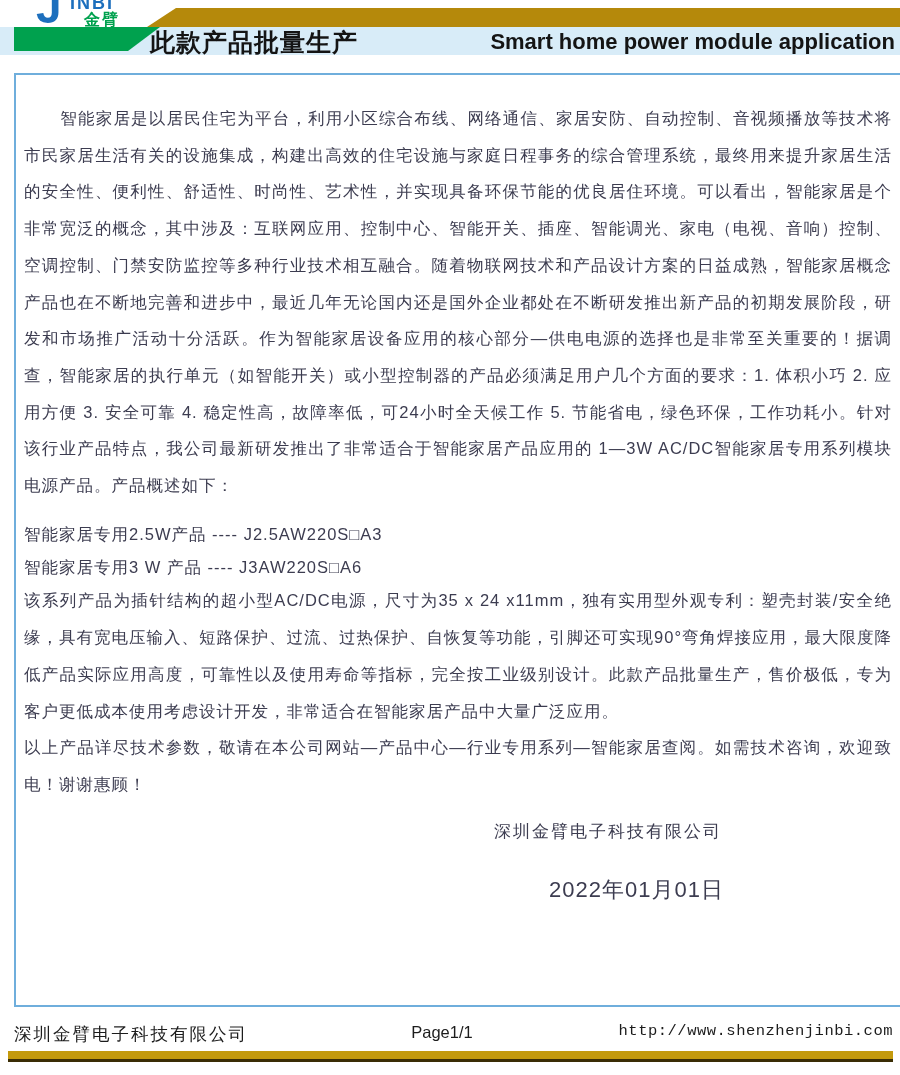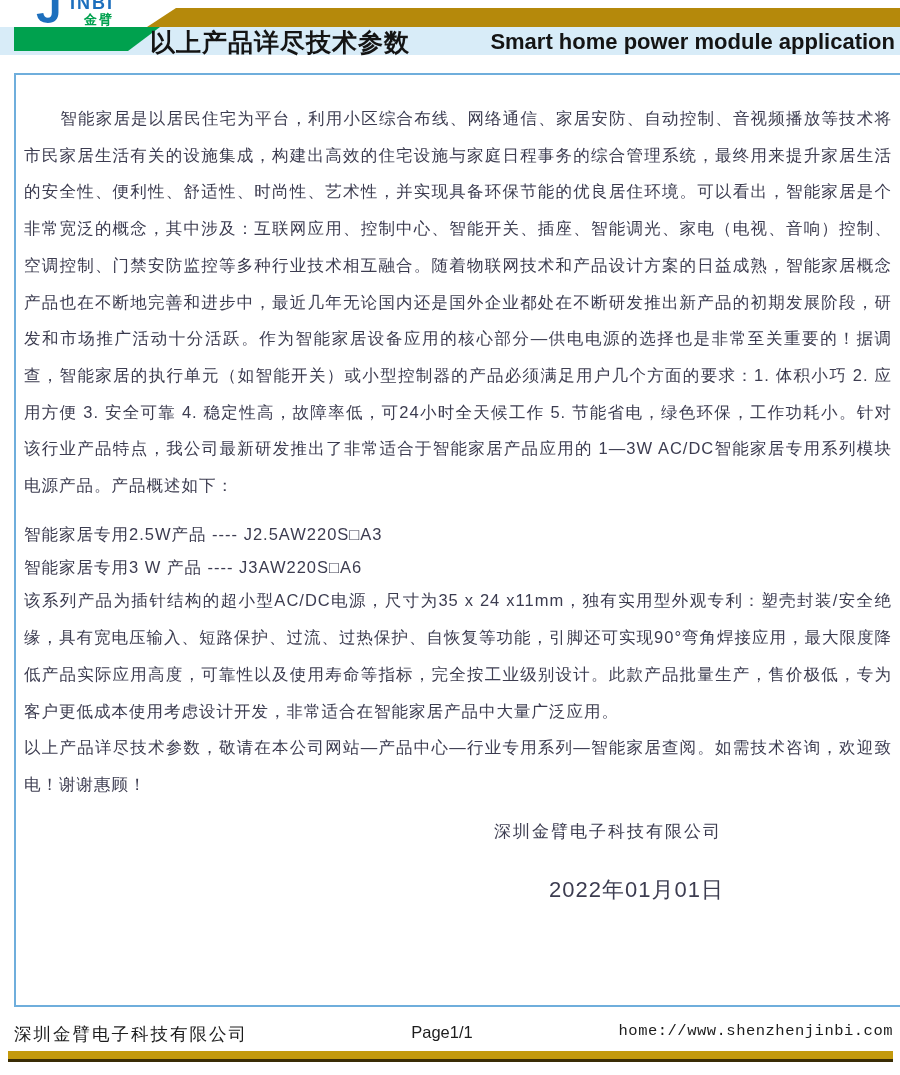--- a/index.html
+++ b/index.html
@@ -22,21 +22,21 @@
   .logo{position:absolute;left:36px;top:0;width:120px;height:32px;}
   .logo-j{
     position:absolute;left:0;top:-16px;font-size:46px;font-weight:bold;
     color:#1d6fbd;line-height:46px;
   }
   .logo-inbi{
     position:absolute;left:34px;top:-6px;font-size:18px;font-weight:bold;
     letter-spacing:2px;color:#1d6fbd;line-height:18px;
   }
   .logo-cn{
-    position:absolute;left:48px;top:11px;font-size:13px;font-weight:bold;
+    position:absolute;left:48px;top:11px;font-size:16px;font-weight:bold;
     color:#00a14e;line-height:17px;letter-spacing:2px;
   }
   .title-cn{
     position:absolute;left:150px;top:26px;font-size:25px;font-weight:bold;
     color:#141414;letter-spacing:1px;white-space:nowrap;
   }
   .title-en{
     position:absolute;right:5px;top:29px;font-size:22px;font-weight:bold;
     color:#141414;white-space:nowrap;margin-left:36px;
   }
@@ -67,33 +67,33 @@
 
 <div class="hdr">
   <div class="gold-band"></div>
   <div class="blue-strip"></div>
   <div class="green-band"></div>
   <div class="logo">
     <span class="logo-j">J</span>
     <span class="logo-inbi">INBI</span>
     <span class="logo-cn">金臂</span>
   </div>
-  <div class="title-cn">以上产品详尽技术参数</div>
+  <div class="title-cn">此款产品批量生产</div>
   <div class="title-en">Smart home power module application</div>
 </div>
 
 <div class="doc-box">
   <p class="p-first">智能家居是以居民住宅为平台，利用小区综合布线、网络通信、家居安防、自动控制、音视频播放等技术将市民家居生活有关的设施集成，构建出高效的住宅设施与家庭日程事务的综合管理系统，最终用来提升家居生活的安全性、便利性、舒适性、时尚性、艺术性，并实现具备环保节能的优良居住环境。可以看出，智能家居是个非常宽泛的概念，其中涉及：互联网应用、控制中心、智能开关、插座、智能调光、家电（电视、音响）控制、空调控制、门禁安防监控等多种行业技术相互融合。随着物联网技术和产品设计方案的日益成熟，智能家居概念产品也在不断地完善和进步中，最近几年无论国内还是国外企业都处在不断研发推出新产品的初期发展阶段，研发和市场推广活动十分活跃。作为智能家居设备应用的核心部分—供电电源的选择也是非常至关重要的！据调查，智能家居的执行单元（如智能开关）或小型控制器的产品必须满足用户几个方面的要求：1. 体积小巧 2. 应用方便 3. 安全可靠 4. 稳定性高，故障率低，可24小时全天候工作 5. 节能省电，绿色环保，工作功耗小。针对该行业产品特点，我公司最新研发推出了非常适合于智能家居产品应用的 1—3W AC/DC智能家居专用系列模块电源产品。产品概述如下：</p>
   <p class="sec-head">智能家居专用2.5W产品 ---- J2.5AW220S□A3</p>
   <p class="sec-head2">智能家居专用3 W 产品 ---- J3AW220S□A6</p>
   <p>该系列产品为插针结构的超小型AC/DC电源，尺寸为35 x 24 x11mm，独有实用型外观专利：塑壳封装/安全绝缘，具有宽电压输入、短路保护、过流、过热保护、自恢复等功能，引脚还可实现90°弯角焊接应用，最大限度降低产品实际应用高度，可靠性以及使用寿命等指标，完全按工业级别设计。此款产品批量生产，售价极低，专为客户更低成本使用考虑设计开发，非常适合在智能家居产品中大量广泛应用。</p>
   <p class="closing">以上产品详尽技术参数，敬请在本公司网站—产品中心—行业专用系列—智能家居查阅。如需技术咨询，欢迎致电！谢谢惠顾！</p>
   <div class="signature">深圳金臂电子科技有限公司</div>
   <div class="docdate">2022年01月01日</div>
 </div>
 
 <div class="ftr">
   <div class="ftr-company">深圳金臂电子科技有限公司</div>
   <div class="ftr-page">Page1/1</div>
-  <div class="ftr-url">home://www.shenzhenjinbi.com</div>
+  <div class="ftr-url">http://www.shenzhenjinbi.com</div>
   <div class="gold-bar"></div>
   <div class="dark-bar"></div>
 </div>
 
 </body></html>

